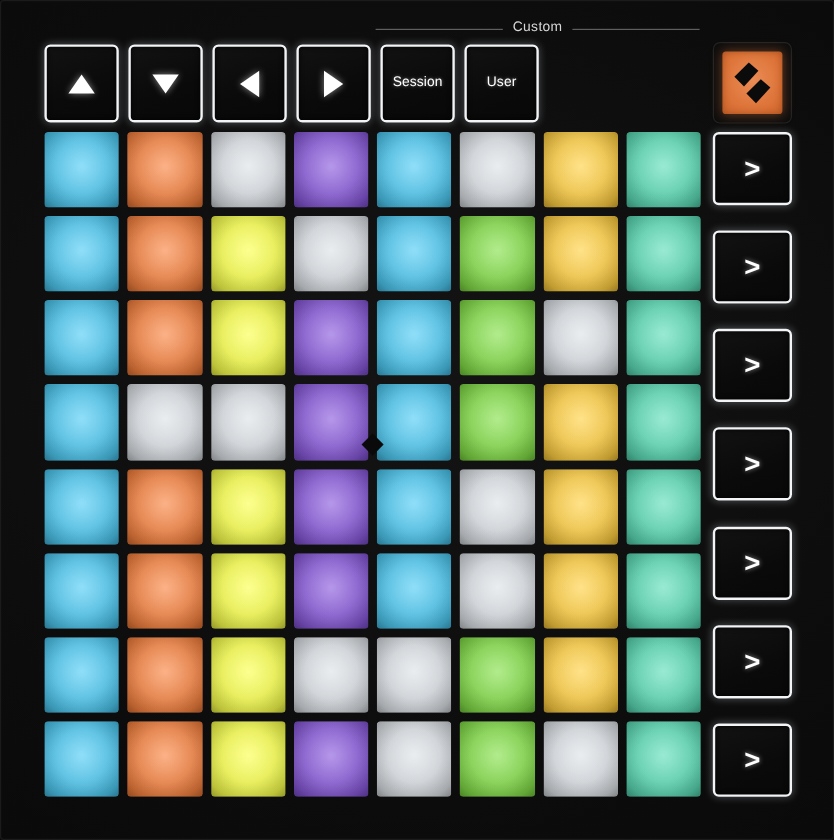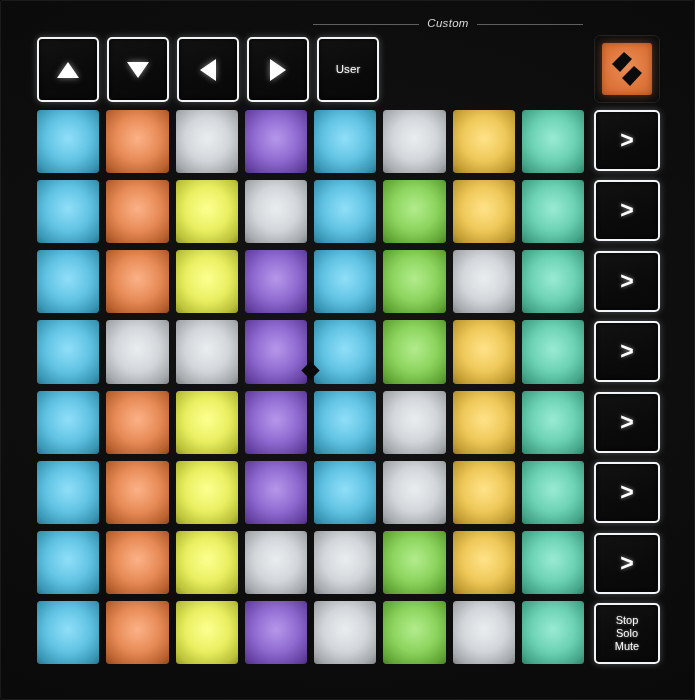--- a/index.html
+++ b/index.html
@@ -38,21 +38,20 @@
   
   #custom-header {
     position: absolute;
     left: 313px;
     top: 16px;
     width: 270px;
     height: 16px;
     display: flex;
     align-items: center;
     gap: 8px;
-    font-style: italic;
   }
   #custom-header .rule {
     flex: 1 1 auto;
     height: 1px;
     background: #6e6e6e;
     opacity: .85;
   }
   #custom-header .custom-text {
     font-size: 11.5px;
     color: #d8d8d8;
@@ -233,20 +232,23 @@
       <div class="fn-btn">
         <div class="arrow down"></div>
       </div>
       <div class="fn-btn">
         <div class="arrow left"></div>
       </div>
       <div class="fn-btn">
         <div class="arrow right"></div>
       </div>
       <div class="fn-btn">
+        <span class="fn-label">Session</span>
+      </div>
+      <div class="fn-btn">
         <span class="fn-label">User</span>
       </div>
     </div>
 
   <div id="logo-btn">
     <div id="logo-inner">
       <svg width="34" height="36" viewBox="0 0 34 36" aria-hidden="true">
         <polygon points="2,13 14,1 22,8 10,21" fill="#0b0b0b"></polygon>
         <polygon points="12,27 24,15 32,22 20,35" fill="#0b0b0b"></polygon>
       </svg>
@@ -529,22 +531,15 @@
       </div>
       <div class="scene-btn">
         <span class="chev">&gt;</span>
       </div>
       <div class="scene-btn">
         <span class="chev">&gt;</span>
       </div>
       <div class="scene-btn">
         <span class="chev">&gt;</span>
       </div>
-      <div class="scene-btn">
-        <div class="ssm-label">
-          <div>Stop</div>
-          <div>Solo</div>
-          <div>Mute</div>
-        </div>
-      </div>
     </div>
 
 </div>
 
 </body></html>

